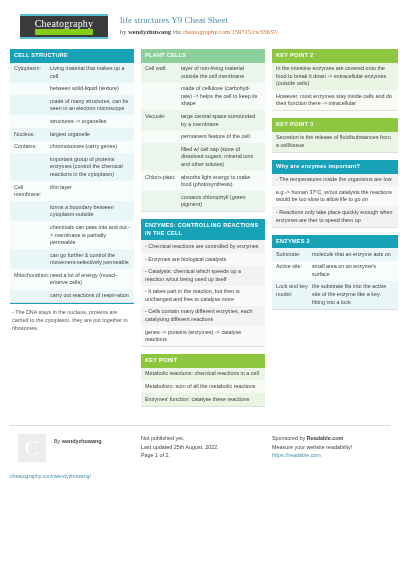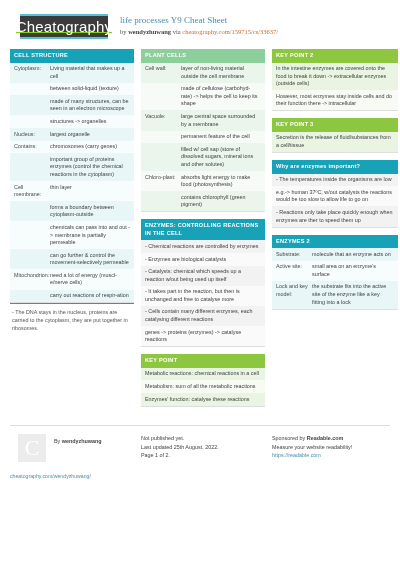--- a/index.html
+++ b/index.html
@@ -28,24 +28,24 @@
     width: 88px; height: 25px;
     background: #3b3b3b;
     border-top: 2px solid #5bc0d4;
     border-bottom: 2px solid #5bc0d4;
     display: flex; align-items: center; justify-content: center;
     flex: 0 0 auto;
     margin-left: 10px;
   }
   .logo-text {
     color: #ffffff;
-    font-family: Liberation Sans, sans-serif;
-    font-size: 15px;
+    font-family: Liberation Serif, serif;
+    font-size: 10px;
     letter-spacing: .2px;
-    border-bottom: 1px solid #84cc16;
+    border-bottom: 6px solid #84cc16;
     padding-bottom: 0px;
     line-height: 11px;
   }
   .title-block { margin-left: 12px; padding-top: 1px; }
   .sheet-title {
     font-family: "Liberation Serif", serif;
     font-size: 9px;
     color: #4a8fa8;
     line-height: 11px;
   }
@@ -161,21 +161,21 @@
 </head>
 <body>
 
 <div class="page">
 
   <div class="header">
     <div class="logo-box">
       <span class="logo-text">Cheatography</span>
     </div>
     <div class="title-block">
-      <div class="sheet-title">life processes Y9 Cheat Sheet</div>
+      <div class="sheet-title">life structures Y9 Cheat Sheet</div>
       <div class="byline">
         <span>by </span><span class="author">wendyzhuwang</span><span> via </span><span class="link">cheatography.com/159715/cs/33637/</span>
       </div>
     </div>
   </div>
 
   <div class="columns">
 
     <div class="col col1">
       <div class="block">

